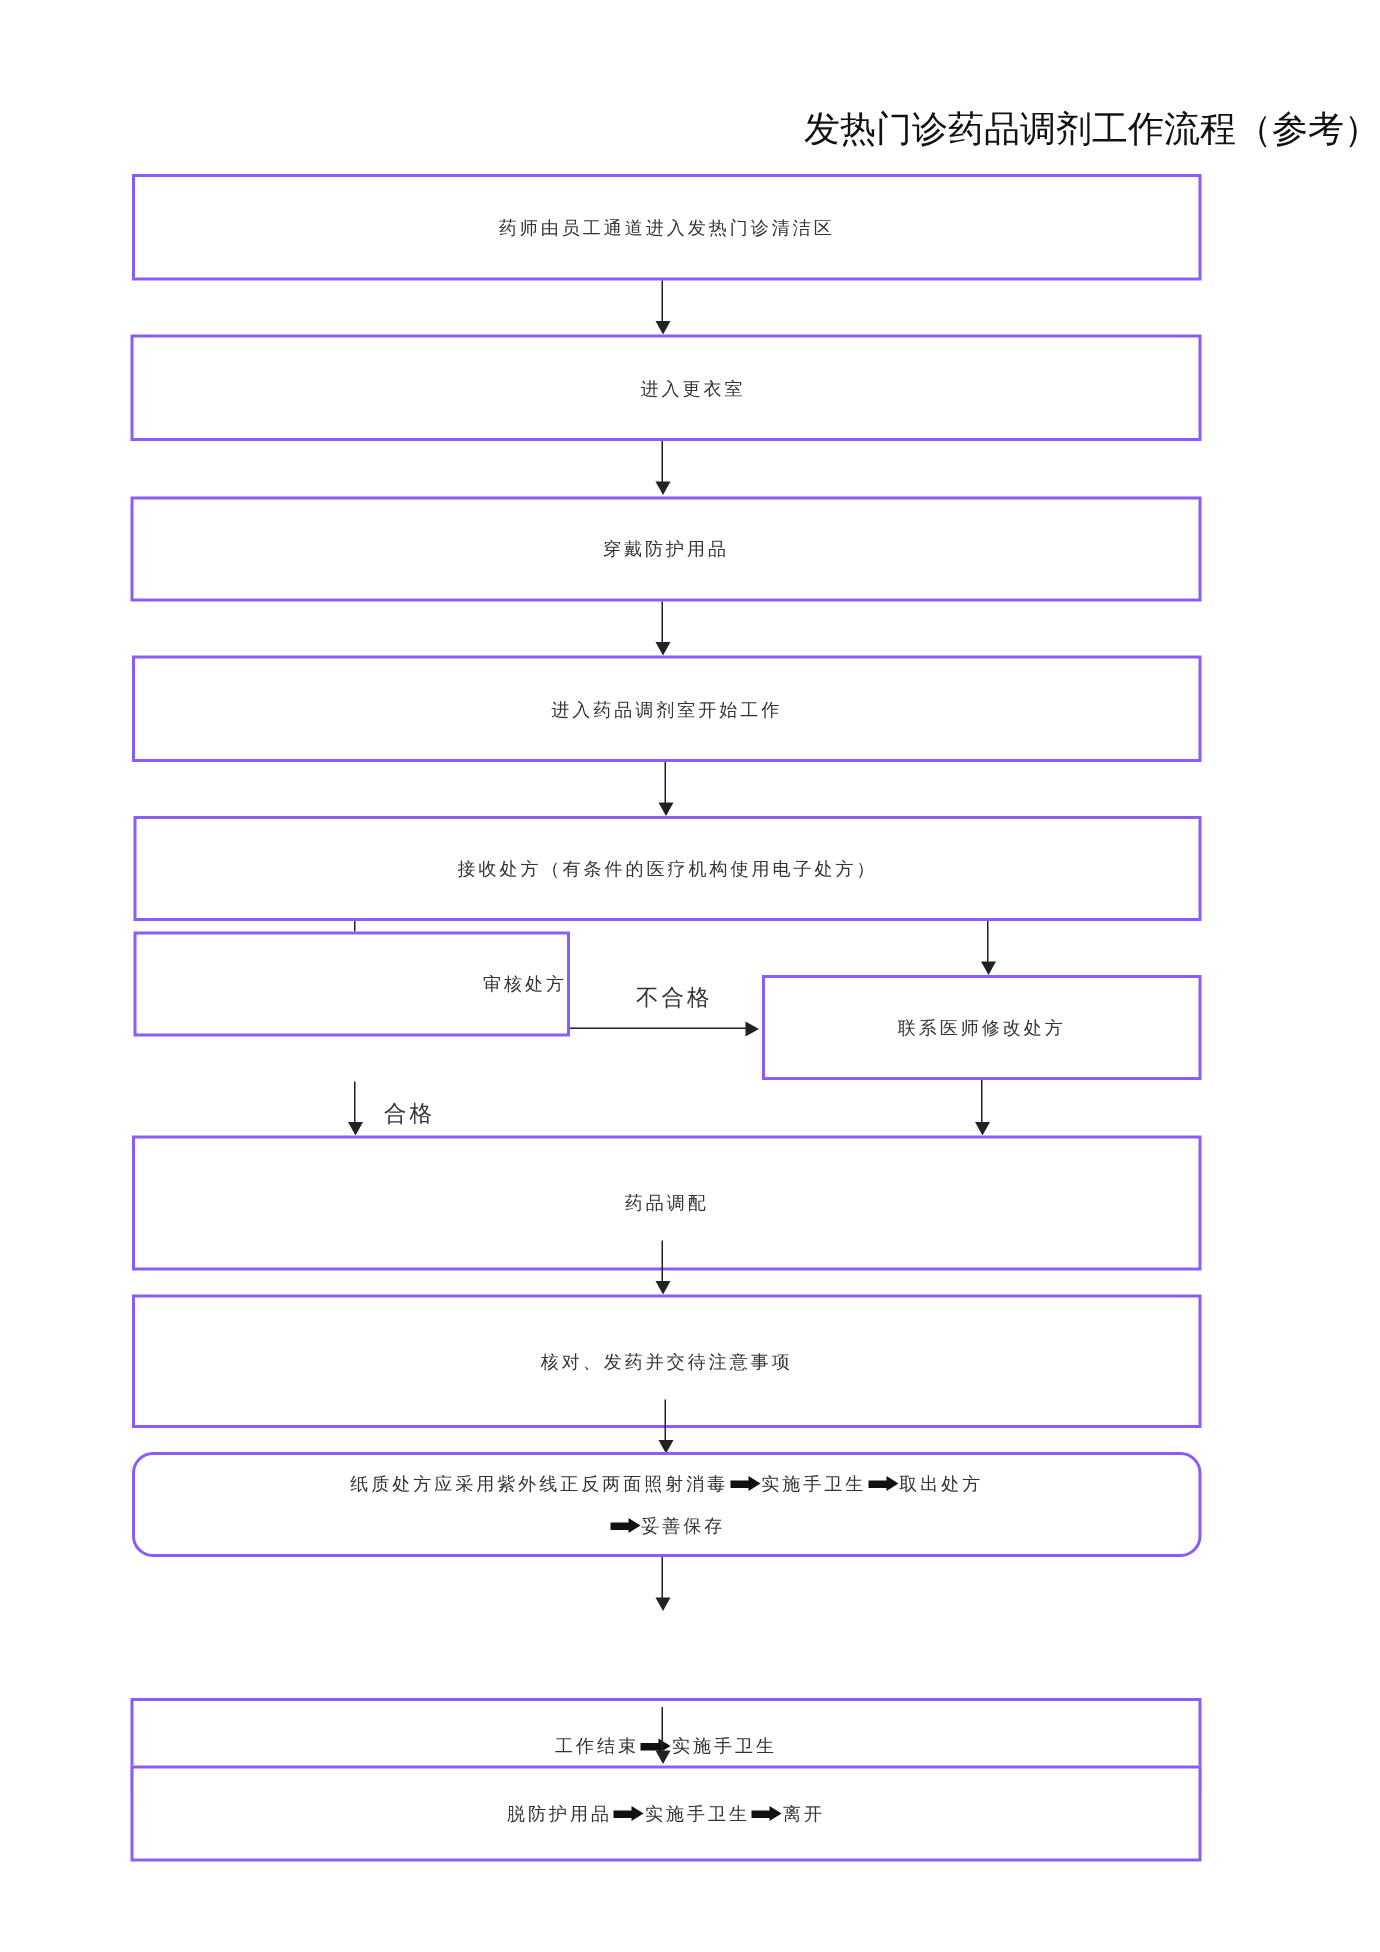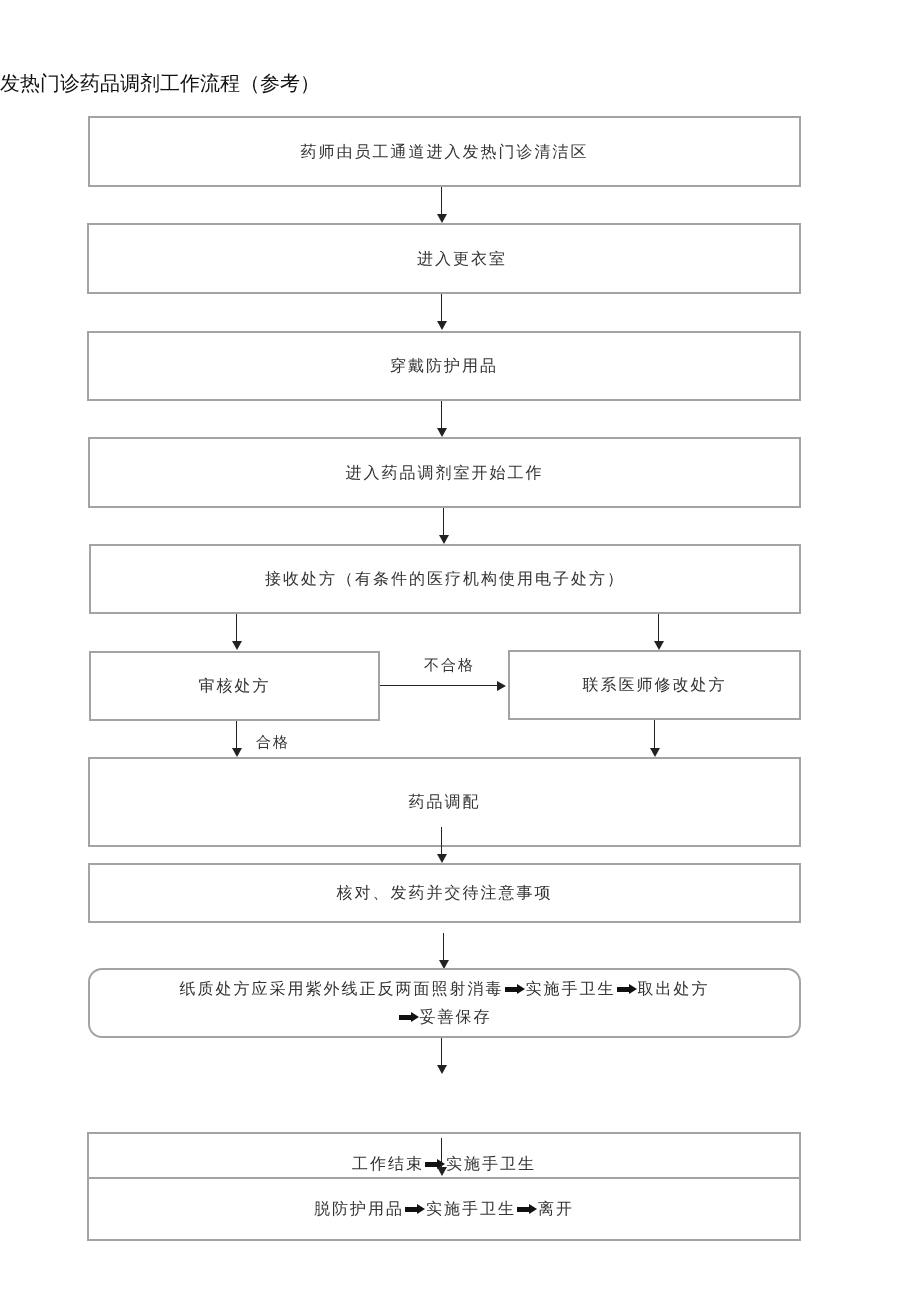--- a/index.html
+++ b/index.html
@@ -1,22 +1,22 @@
 <!DOCTYPE html>
 <html><head>
 <meta charset="utf-8">
 <style>
   html, body { margin: 0; padding: 0; background: #ffffff; }
   body { width: 920px; height: 1301px; position: relative; overflow: hidden;
          font-family: "DejaVu Sans", "Liberation Sans", sans-serif; color: #222; }
-  .title { position: absolute; left: 0; top: 70px; width: 920px; text-align: left;
-           font-size: 20px; color: #111; letter-spacing: 0px; }
-  .box { position: absolute; border: 2px solid #a3a3a3; box-sizing: border-box; background: #fff;
+  .title { position: absolute; left: 0; top: 70px; width: 920px; text-align: right;
+           font-size: 24px; color: #111; letter-spacing: 0px; }
+  .box { position: absolute; border: 2px solid #8b5cf6; box-sizing: border-box; background: #fff;
          display: flex; align-items: center; justify-content: center; text-align: center;
-         font-size: 16px; color: #333; letter-spacing: 2px; line-height: 28px; }
+         font-size: 12px; color: #333; letter-spacing: 2px; line-height: 28px; }
   .vline { position: absolute; width: 0; border-left: 1.5px solid #222; }
   .arrowhead { position: absolute; width: 0; height: 0;
                border-left: 5px solid transparent; border-right: 5px solid transparent;
                border-top: 9px solid #222; }
   .hline { position: absolute; height: 0; border-top: 1.5px solid #222; }
   .arrowhead-r { position: absolute; width: 0; height: 0;
                border-top: 5px solid transparent; border-bottom: 5px solid transparent;
                border-left: 9px solid #222; }
   .label { position: absolute; font-size: 15px; color: #333; letter-spacing: 2px; }
   .inl-arrow { display: inline-block; vertical-align: middle; width: 20px; height: 9px; position: relative; margin: 0 1px; }
@@ -55,21 +55,21 @@
 
 <div class="box" style="left:89px;top:544px;width:712px;height:70px;">
   <span>接收处方（有条件的医疗机构使用电子处方）</span>
 </div>
 
 <div class="vline" style="left:236px;top:614px;height:28px;"></div>
 <div class="arrowhead" style="left:232px;top:641px;"></div>
 <div class="vline" style="left:658px;top:614px;height:28px;"></div>
 <div class="arrowhead" style="left:654px;top:641px;"></div>
 
-<div class="box" style="left:89px;top:651px;width:291px;height:70px;">
+<div class="box" style="left:89px;top:621px;width:291px;height:70px;justify-content:flex-end;">
   <span>审核处方</span>
 </div>
 
 <div class="hline" style="left:380px;top:685px;width:118px;"></div>
 <div class="arrowhead-r" style="left:497px;top:681px;"></div>
 <div class="label" style="left:424px;top:656px;">不合格</div>
 
 <div class="box" style="left:508px;top:650px;width:293px;height:70px;">
   <span>联系医师修改处方</span>
 </div>
@@ -79,21 +79,21 @@
 <div class="label" style="left:256px;top:733px;">合格</div>
 <div class="vline" style="left:654px;top:720px;height:29px;"></div>
 <div class="arrowhead" style="left:650px;top:748px;"></div>
 
 <div class="box" style="left:88px;top:757px;width:713px;height:90px;">
   <span>药品调配</span>
 </div>
 <div class="vline" style="left:441px;top:827px;height:28px;"></div>
 <div class="arrowhead" style="left:437px;top:854px;"></div>
 
-<div class="box" style="left:88px;top:863px;width:713px;height:60px;text-align:center;">
+<div class="box" style="left:88px;top:863px;width:713px;height:89px;text-align:center;">
   <span>核对、发药并交待注意事项</span>
 </div>
 <div class="vline" style="left:443px;top:933px;height:28px;"></div>
 <div class="arrowhead" style="left:439px;top:960px;"></div>
 
 <div class="box" style="left:88px;top:968px;width:713px;height:70px;border-radius:14px;">
   <div style="width:560px;">
     <span>纸质处方应采用紫外线正反两面照射消毒</span><span class="inl-arrow"></span><span>实施手卫生</span><span class="inl-arrow"></span><span>取出处方</span><br><span class="inl-arrow"></span><span>妥善保存</span>
   </div>
 </div>

